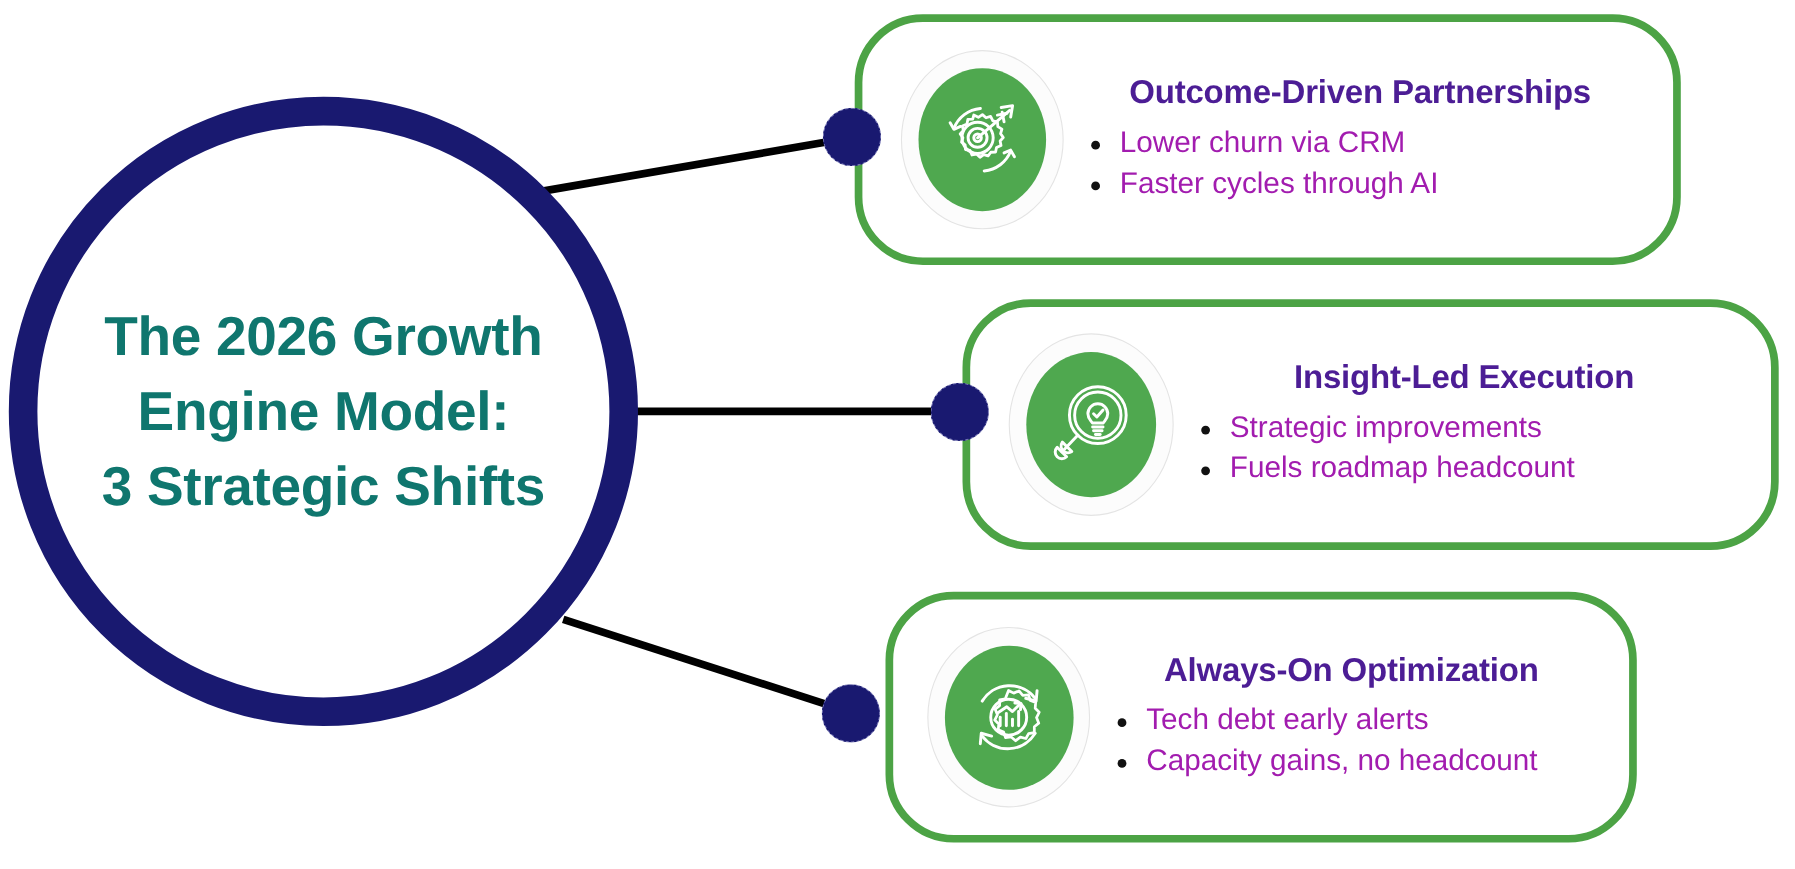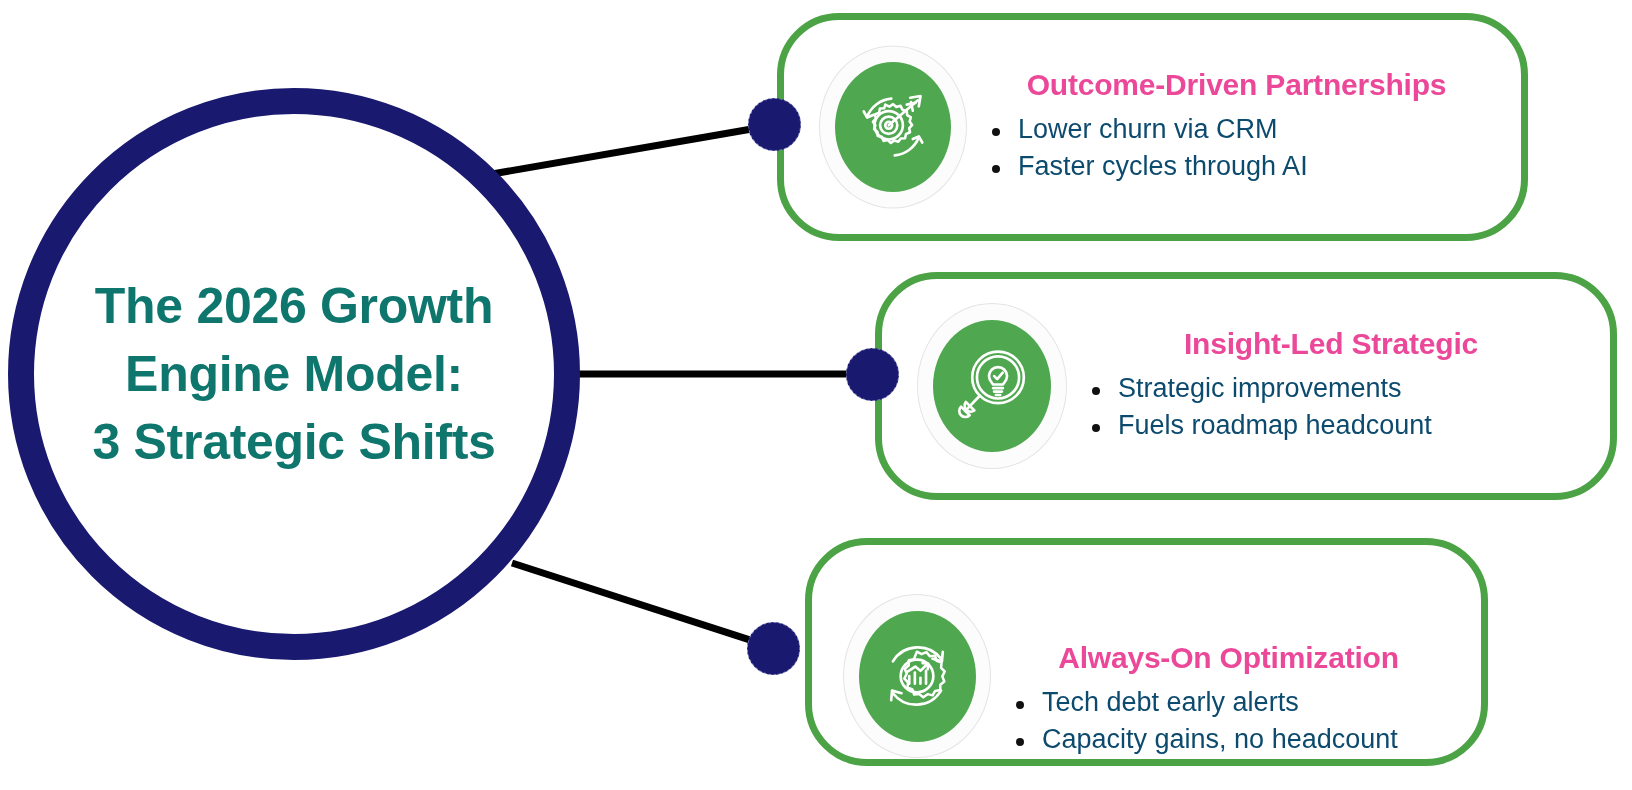--- a/index.html
+++ b/index.html
@@ -90,35 +90,35 @@
   .icon-disc svg { display: block; }
 
   .card-body {
     flex: 1 1 auto;
     min-width: 0;
     padding-right: 16px;
   }
   .card-title {
     font-size: 30px;
     font-weight: bold;
-    color: #ec4899;
+    color: #4c1d95;
     text-align: center;
     letter-spacing: -0.2px;
     margin-bottom: 10px;
   }
   .bullets {
     margin: 0;
     padding: 0 0 0 46px;
     list-style: none;
   }
   .bullets li {
     position: relative;
     font-size: 27px;
     line-height: 1.30;
-    color: #0c4a6e;
+    color: #a21caf;
     padding-left: 4px;
     margin: 0 0 2px 0;
   }
   .bullets li::before {
     content: "";
     position: absolute;
     left: -22px;
     top: 16px;
     width: 8px;
     height: 8px;
@@ -196,29 +196,29 @@
           <path d="M19.5 68.5 L29.5 78.5 A7.2 7.2 0 0 1 19.5 68.5 Z"></path>
           <path d="M46.5 38.5 a10.5 10.5 0 1 1 21 0 c0 5 -3 7 -4.8 9.8 l-11.4 0 c-1.8 -2.8 -4.8 -4.8 -4.8 -9.8 Z"></path>
           <line x1="51.5" y1="52.5" x2="62.5" y2="52.5"></line>
           <line x1="52.5" y1="56.5" x2="61.5" y2="56.5"></line>
           <line x1="54.5" y1="60.5" x2="59.5" y2="60.5"></line>
           <path d="M52.5 38.5 L56 42 L62.5 34.5"></path>
         </svg>
       </span>
     </div>
     <div class="card-body">
-      <div class="card-title">Insight-Led Strategic</div>
+      <div class="card-title">Insight-Led Execution</div>
       <ul class="bullets">
         <li>Strategic improvements</li>
         <li>Fuels roadmap headcount</li>
       </ul>
     </div>
   </div>
 
-  <div class="card" style="left:805px; top:538px; width:683px; height:228px; padding-left:30px;align-items:flex-end;">
+  <div class="card" style="left:805px; top:538px; width:683px; height:228px; padding-left:30px;">
     <div class="card-icon-wrap" style="width:150px; height:166px;">
       <span class="icon-halo" style="width:146px; height:162px;"></span>
       <span class="icon-disc" style="width:117px; height:131px;">
         <svg width="86" height="86" viewBox="0 0 100 100" fill="none" stroke="#ffffff" stroke-width="3.1" stroke-linecap="round" stroke-linejoin="round">
           <path d="M22 33 A34 34 0 0 1 78 30"></path>
           <path d="M80 22 L79 33 L68 30"></path>
           <path d="M78 67 A34 34 0 0 1 22 70"></path>
           <path d="M20 78 L21 67 L32 70"></path>
           <path d="M50 19 L55.8 22 L61.8 19.5 L66 24.5 L72.5 24 L74.5 30.3 L80.5 32.5 L80 39
                    L84.5 43.5 L81.5 49.5 L84 55.8 L79 59.8 L79 66.3 L72.6 67.5 L69.5 73

